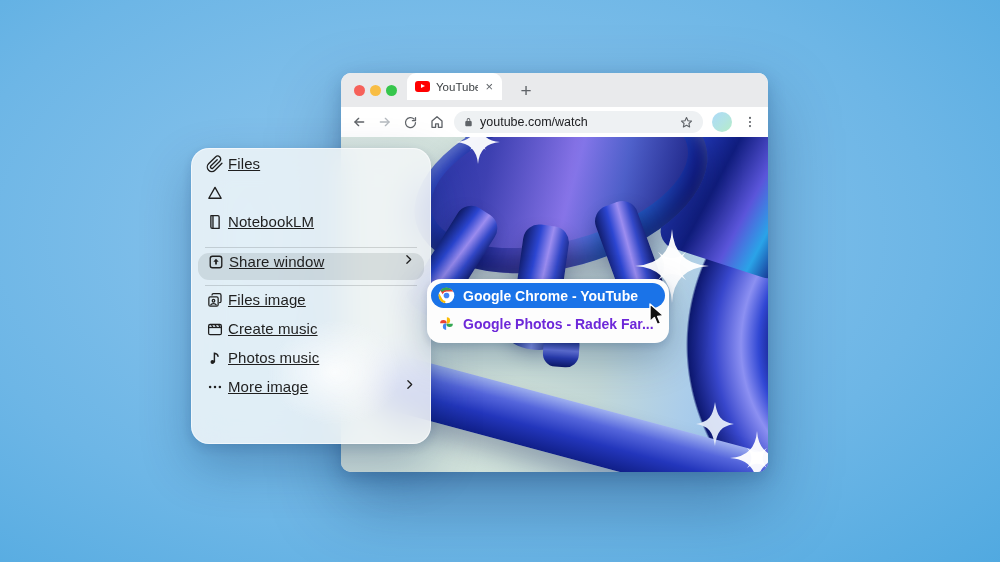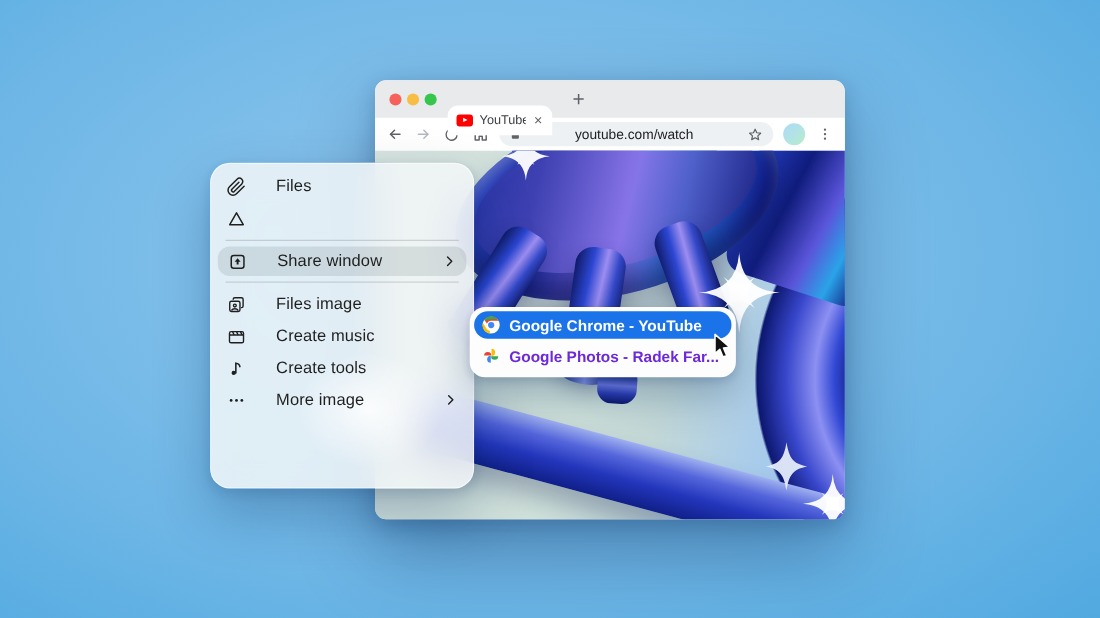--- a/index.html
+++ b/index.html
@@ -21,21 +21,21 @@
     position:relative; height:34px; background:#e9eaec;
     border-radius:10px 10px 0 0;
   }
   .lights { position:absolute; left:13px; top:12px; display:flex; gap:5px; }
   .light { width:11px; height:11px; border-radius:50%; }
   .light.red { background:#f6615a; }
   .light.yellow { background:#f8bd44; }
   .light.green { background:#36c64c; }
 
   .tab {
-    position:absolute; left:66px; top:23px; width:95px; height:27px;
+    position:absolute; left:66px; top:0; width:95px; height:27px;
     background:#ffffff; border-radius:9px 9px 0 0;
     display:flex; align-items:center; gap:6px; padding:0 8px;
   }
   .yt-fav { position:relative; width:15px; height:11px; background:#ff0000; border-radius:3px; flex:0 0 auto; }
   .yt-fav::after {
     content:""; position:absolute; left:5.5px; top:2.8px;
     border-left:4.6px solid #fff; border-top:2.7px solid transparent; border-bottom:2.7px solid transparent;
   }
   .tab-title { font-size:11.5px; color:#3c4043; white-space:nowrap; overflow:hidden; flex:1; }
   .tab-close { font-size:13px; color:#5f6368; line-height:1; padding:0 1px; cursor:default; }
@@ -45,21 +45,21 @@
     font-size:19px; font-weight:400; color:#5f6368;
   }
 
   .toolbar {
     height:30px; background:#ffffff; display:flex; align-items:center;
     padding:0 10px 0 9px; gap:9px;
   }
   .nav-ic { width:17px; height:17px; display:flex; align-items:center; justify-content:center; flex:0 0 auto; }
   .addressbar {
     flex:1; height:22px; background:#eef1f3; border-radius:11px;
-    display:flex; align-items:center; gap:6px; padding:0 9px; min-width:0;text-align:center;
+    display:flex; align-items:center; gap:6px; padding:0 9px; min-width:0;
   }
   .url { font-size:12.5px; color:#202124; white-space:nowrap; overflow:hidden; flex:1; }
   .avatar {
     width:20px; height:20px; border-radius:50%; flex:0 0 auto;
     background: linear-gradient(135deg, #aedcf5 10%, #b2e4e2 55%, #b5ecc9 95%);
   }
 
   
   .content {
     position:absolute; top:64px; left:0; right:0; bottom:0;
@@ -128,22 +128,22 @@
     border-radius:18px; z-index:20; padding-top:6px;
     background:
       radial-gradient(95px 75px at 60% 76%, rgba(255,255,255,.85), rgba(255,255,255,0) 70%),
       rgba(242,246,247,.86);
     -webkit-backdrop-filter: blur(16px) saturate(1.15);
     backdrop-filter: blur(16px) saturate(1.15);
     border:1px solid rgba(255,255,255,.55);
     box-shadow: 0 22px 50px rgba(8,45,95,.30), 0 4px 12px rgba(8,45,95,.15);
   }
   .mrow {
-    height:29px; display:flex; align-items:center; gap:27px; padding:0 14px;
-    font-size:15px; font-weight:500; color:#1f1f1f; letter-spacing:.1px;
+    height:29px; display:flex; align-items:flex-start; gap:4px; padding:0 14px;
+    font-size:15px; font-weight:500; color:#1f1f1f; letter-spacing:.1px;text-decoration:underline;
   }
   .mrow .mic { width:18px; height:18px; flex:0 0 auto; display:flex; align-items:center; justify-content:center; }
   .mrow .mlabel { flex:1; white-space:nowrap; }
   .msep { border:none; border-top:1px solid rgba(0,0,0,.14); margin:5px 13px; }
   .mrow.pill {
     height:27px; margin:2px 6px; padding:0 9px; border-radius:11px;
     background: rgba(84,98,98,.16);
   }
   .chev { width:13px; height:13px; flex:0 0 auto; }
 
@@ -279,20 +279,29 @@
 
     <div class="mrow">
       <span class="mic">
         <svg width="18" height="18" viewBox="0 0 24 24" fill="none" stroke="#1f1f1f" stroke-width="1.8" stroke-linejoin="round">
             <path d="M12 4.6 20.2 19H3.8z"></path>
           </svg>
       </span>
     </div>
 
 
+    <div class="mrow">
+      <span class="mic">
+        <svg width="18" height="18" viewBox="0 0 24 24" fill="none" stroke="#1f1f1f" stroke-width="1.8" stroke-linejoin="round">
+            <path d="M6.5 3.5h9.2A1.8 1.8 0 0 1 17.5 5.3v15.2H8.3a1.8 1.8 0 0 1-1.8-1.8z"></path>
+            <path d="M9.3 3.5v17"></path>
+          </svg>
+      </span>
+      <span class="mlabel">NotebookLM</span>
+    </div>
 
     <hr class="msep">
 
     <div class="mrow pill">
       <span class="mic">
         <svg width="18" height="18" viewBox="0 0 24 24">
             <rect x="4.3" y="4.3" width="15.4" height="15.4" rx="3" fill="none" stroke="#1f1f1f" stroke-width="1.8"></rect>
             <path d="M12 7.6l3.6 4.2h-2.4v3.4h-2.4v-3.4H8.4z" fill="#1f1f1f"></path>
           </svg>
       </span>
@@ -329,21 +338,21 @@
       <span class="mlabel">Create music</span>
     </div>
 
     <div class="mrow">
       <span class="mic">
         <svg width="18" height="18" viewBox="0 0 24 24">
             <circle cx="8.6" cy="17.4" r="2.6" fill="#1f1f1f"></circle>
             <path d="M11.2 17.4V5.6c2.8.3 4.6 1.7 4.9 4.2" fill="none" stroke="#1f1f1f" stroke-width="1.9" stroke-linecap="round"></path>
           </svg>
       </span>
-      <span class="mlabel">Create tools</span>
+      <span class="mlabel">Photos music</span>
     </div>
 
     <div class="mrow">
       <span class="mic">
         <svg width="18" height="18" viewBox="0 0 24 24" fill="#1f1f1f">
             <circle cx="5.5" cy="12" r="1.7"></circle>
             <circle cx="12" cy="12" r="1.7"></circle>
             <circle cx="18.5" cy="12" r="1.7"></circle>
           </svg>
       </span>

